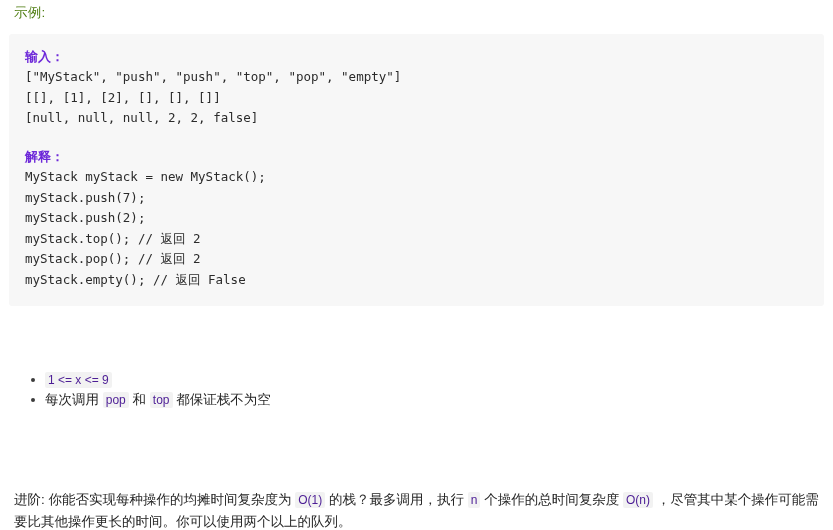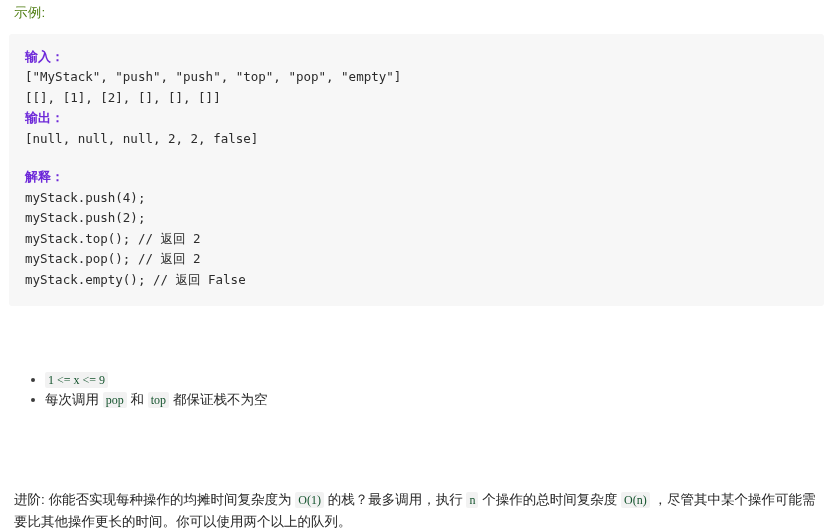--- a/index.html
+++ b/index.html
@@ -83,24 +83,24 @@
     content: "";
     position: absolute;
     left: -14px;
     top: 8px;
     width: 4px;
     height: 4px;
     border-radius: 50%;
     background: #3c3c3c;
   }
   code.inline {
-    font-family: Liberation Serif, serif;
+    font-family: Liberation Sans, sans-serif;
     font-size: 12px;
     background: #f2f2f2;
-    color: #14532d;
+    color: #4c1d95;
     padding: 1px 3px;
     border-radius: 2px;
   }
 
   
   .advanced {
     position: absolute;
     left: 14px;
     top: 485px;
     width: 812px;
@@ -117,28 +117,28 @@
 <body>
 
 <div class="page">
 
   <div class="section-heading" id="examples-heading">示例:</div>
 
   <div class="code-block">
     <div class="label">输入：</div>
     <div class="mono">["MyStack", "push", "push", "top", "pop", "empty"]</div>
     <div class="mono">[[], [1], [2], [], [], []]</div>
-    <div class="label">输出：</div>
     <div class="mono">[null, null, null, 2, 2, false]</div>
 
     <div class="code-gap"></div>
 
     <div class="label">解释：</div>
     <div id="explain-lines">
-        <div class="mono">myStack.push(4);</div>
+        <div class="mono">MyStack myStack = new MyStack();</div>
+        <div class="mono">myStack.push(7);</div>
         <div class="mono">myStack.push(2);</div>
         <div class="mono">myStack.top(); // 返回 2</div>
         <div class="mono">myStack.pop(); // 返回 2</div>
         <div class="mono">myStack.empty(); // 返回 False</div>
       </div>
   </div>
 
   <div class="hints-wrap">
     <ul class="hints" id="hints-list">
         <li><code class="inline">1 &lt;= x &lt;= 9</code></li>

